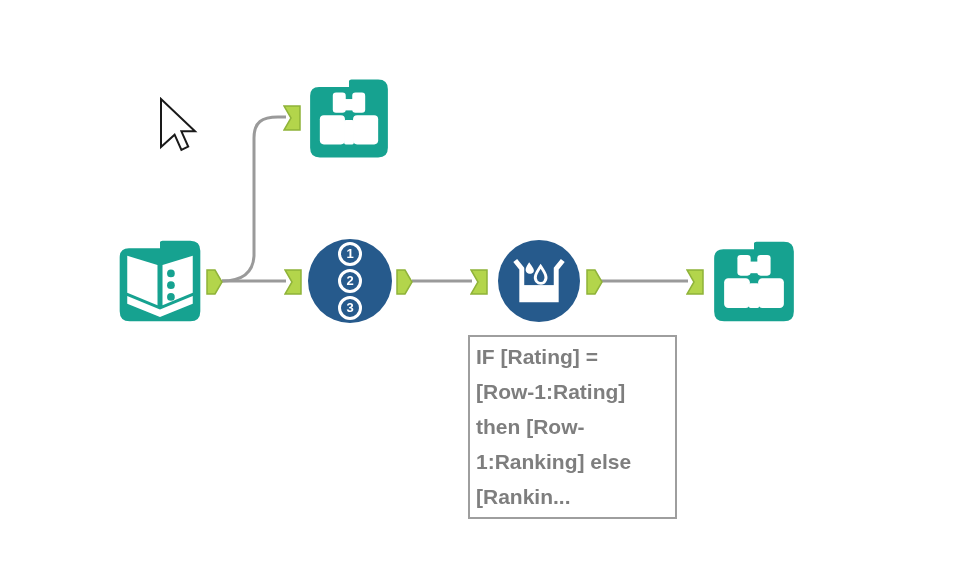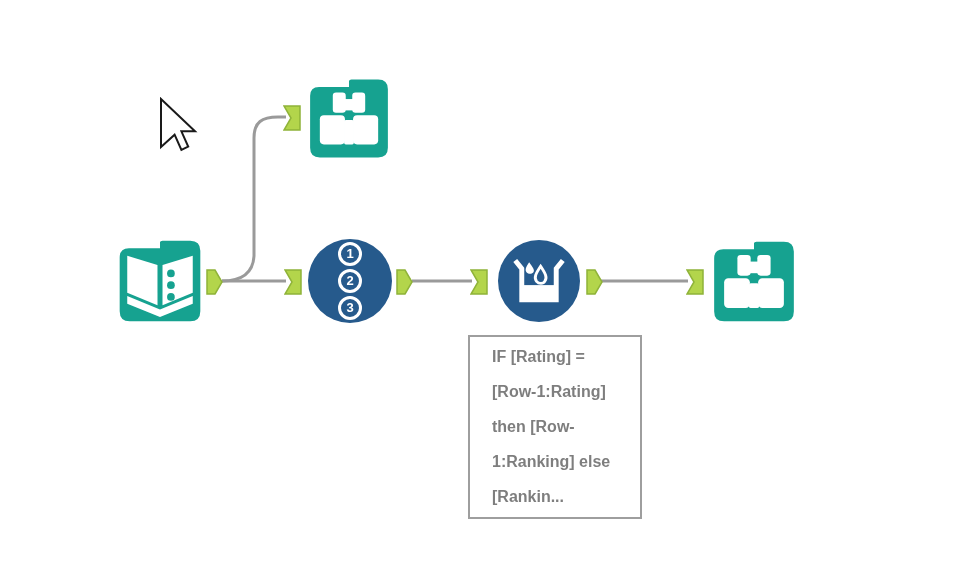--- a/index.html
+++ b/index.html
@@ -32,27 +32,27 @@
     background:var(--blue);
     display:flex;flex-direction:column;align-items:center;justify-content:center;
   }
   .badge{
     width:24px;height:24px;border-radius:50%;
     border:3px solid #ffffff;box-sizing:border-box;
     color:#ffffff;font-weight:bold;font-size:13px;line-height:18px;
     text-align:center;margin:1.5px 0;
   }
   .annotation{
-    left:468px;top:335px;width:174px;height:184px;
+    left:468px;top:335px;width:209px;height:184px;
     box-sizing:border-box;
     border:2px solid var(--annotation-border);
     background:#ffffff;
-    padding:2px 22px;
+    padding:2px 6px;
     color:var(--annotation-text);
-    font-weight:bold;font-size:16px;line-height:35px;
+    font-weight:bold;font-size:21px;line-height:35px;
     white-space:pre-line;
     overflow:hidden;
   }
 </style>
 </head>
 <body>
 
 <div class="canvas">
 
   <svg class="abs wire" style="left:0;top:0" width="966" height="570" viewBox="0 0 966 570">

